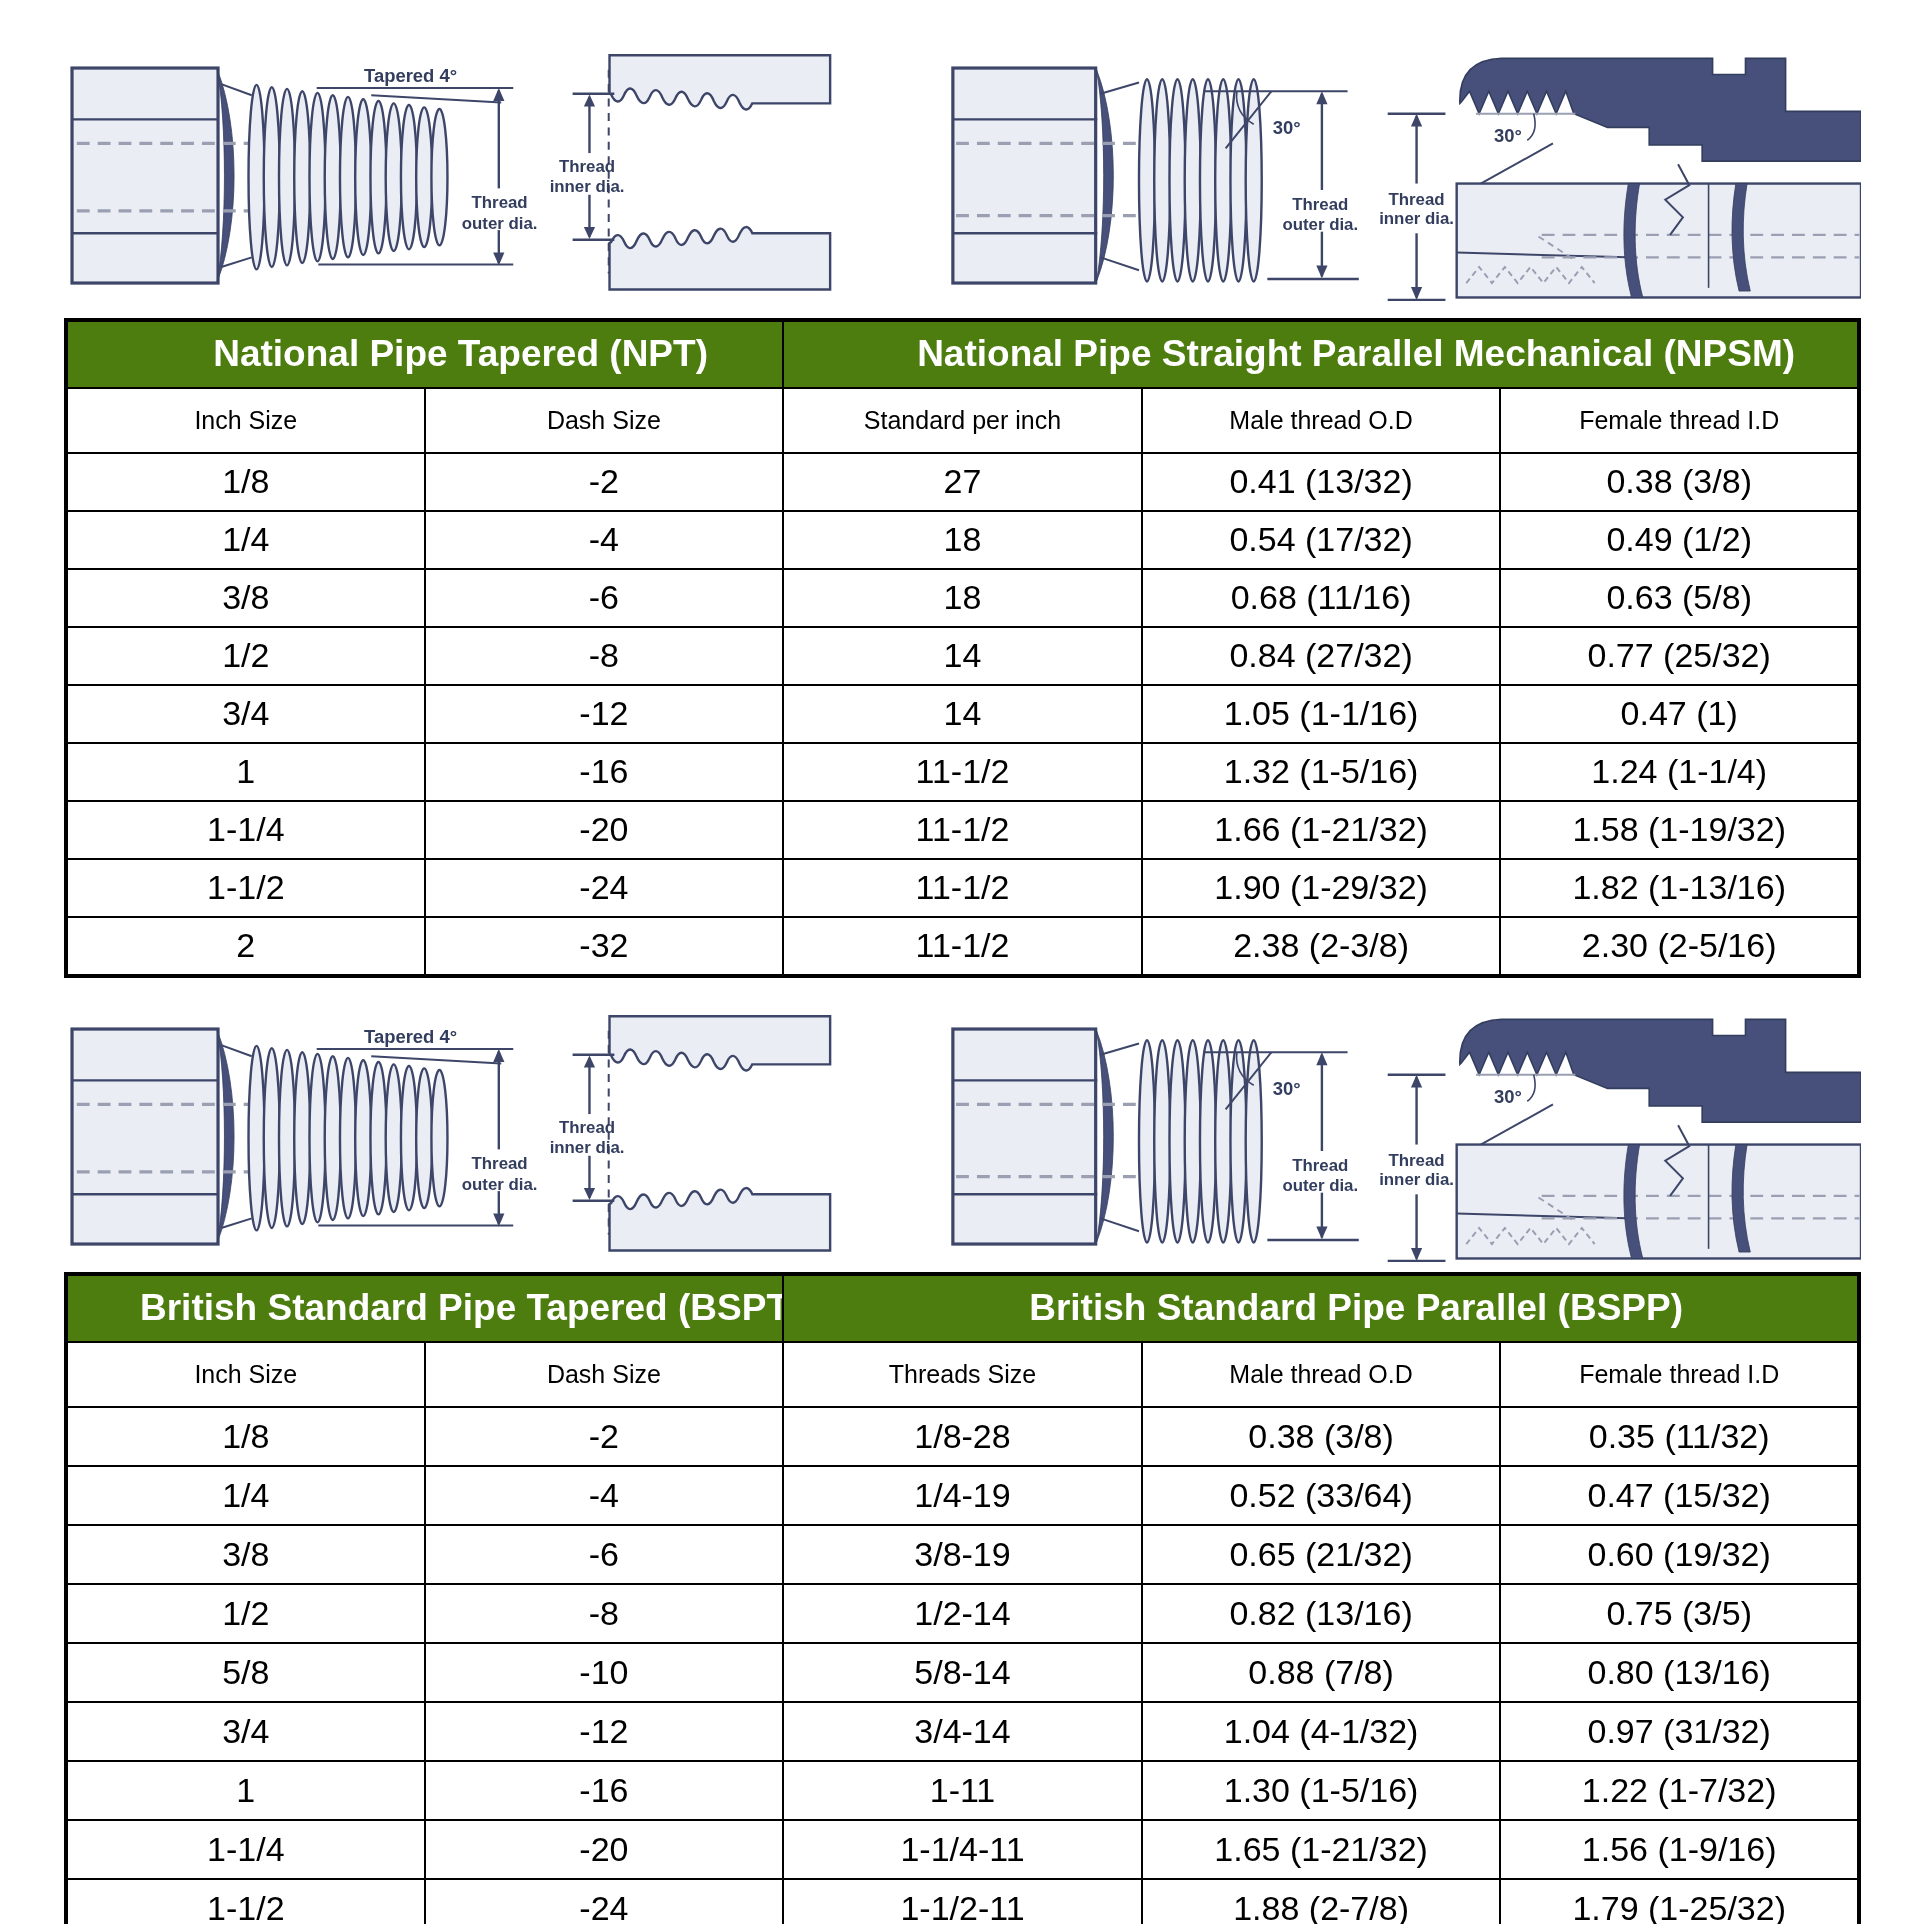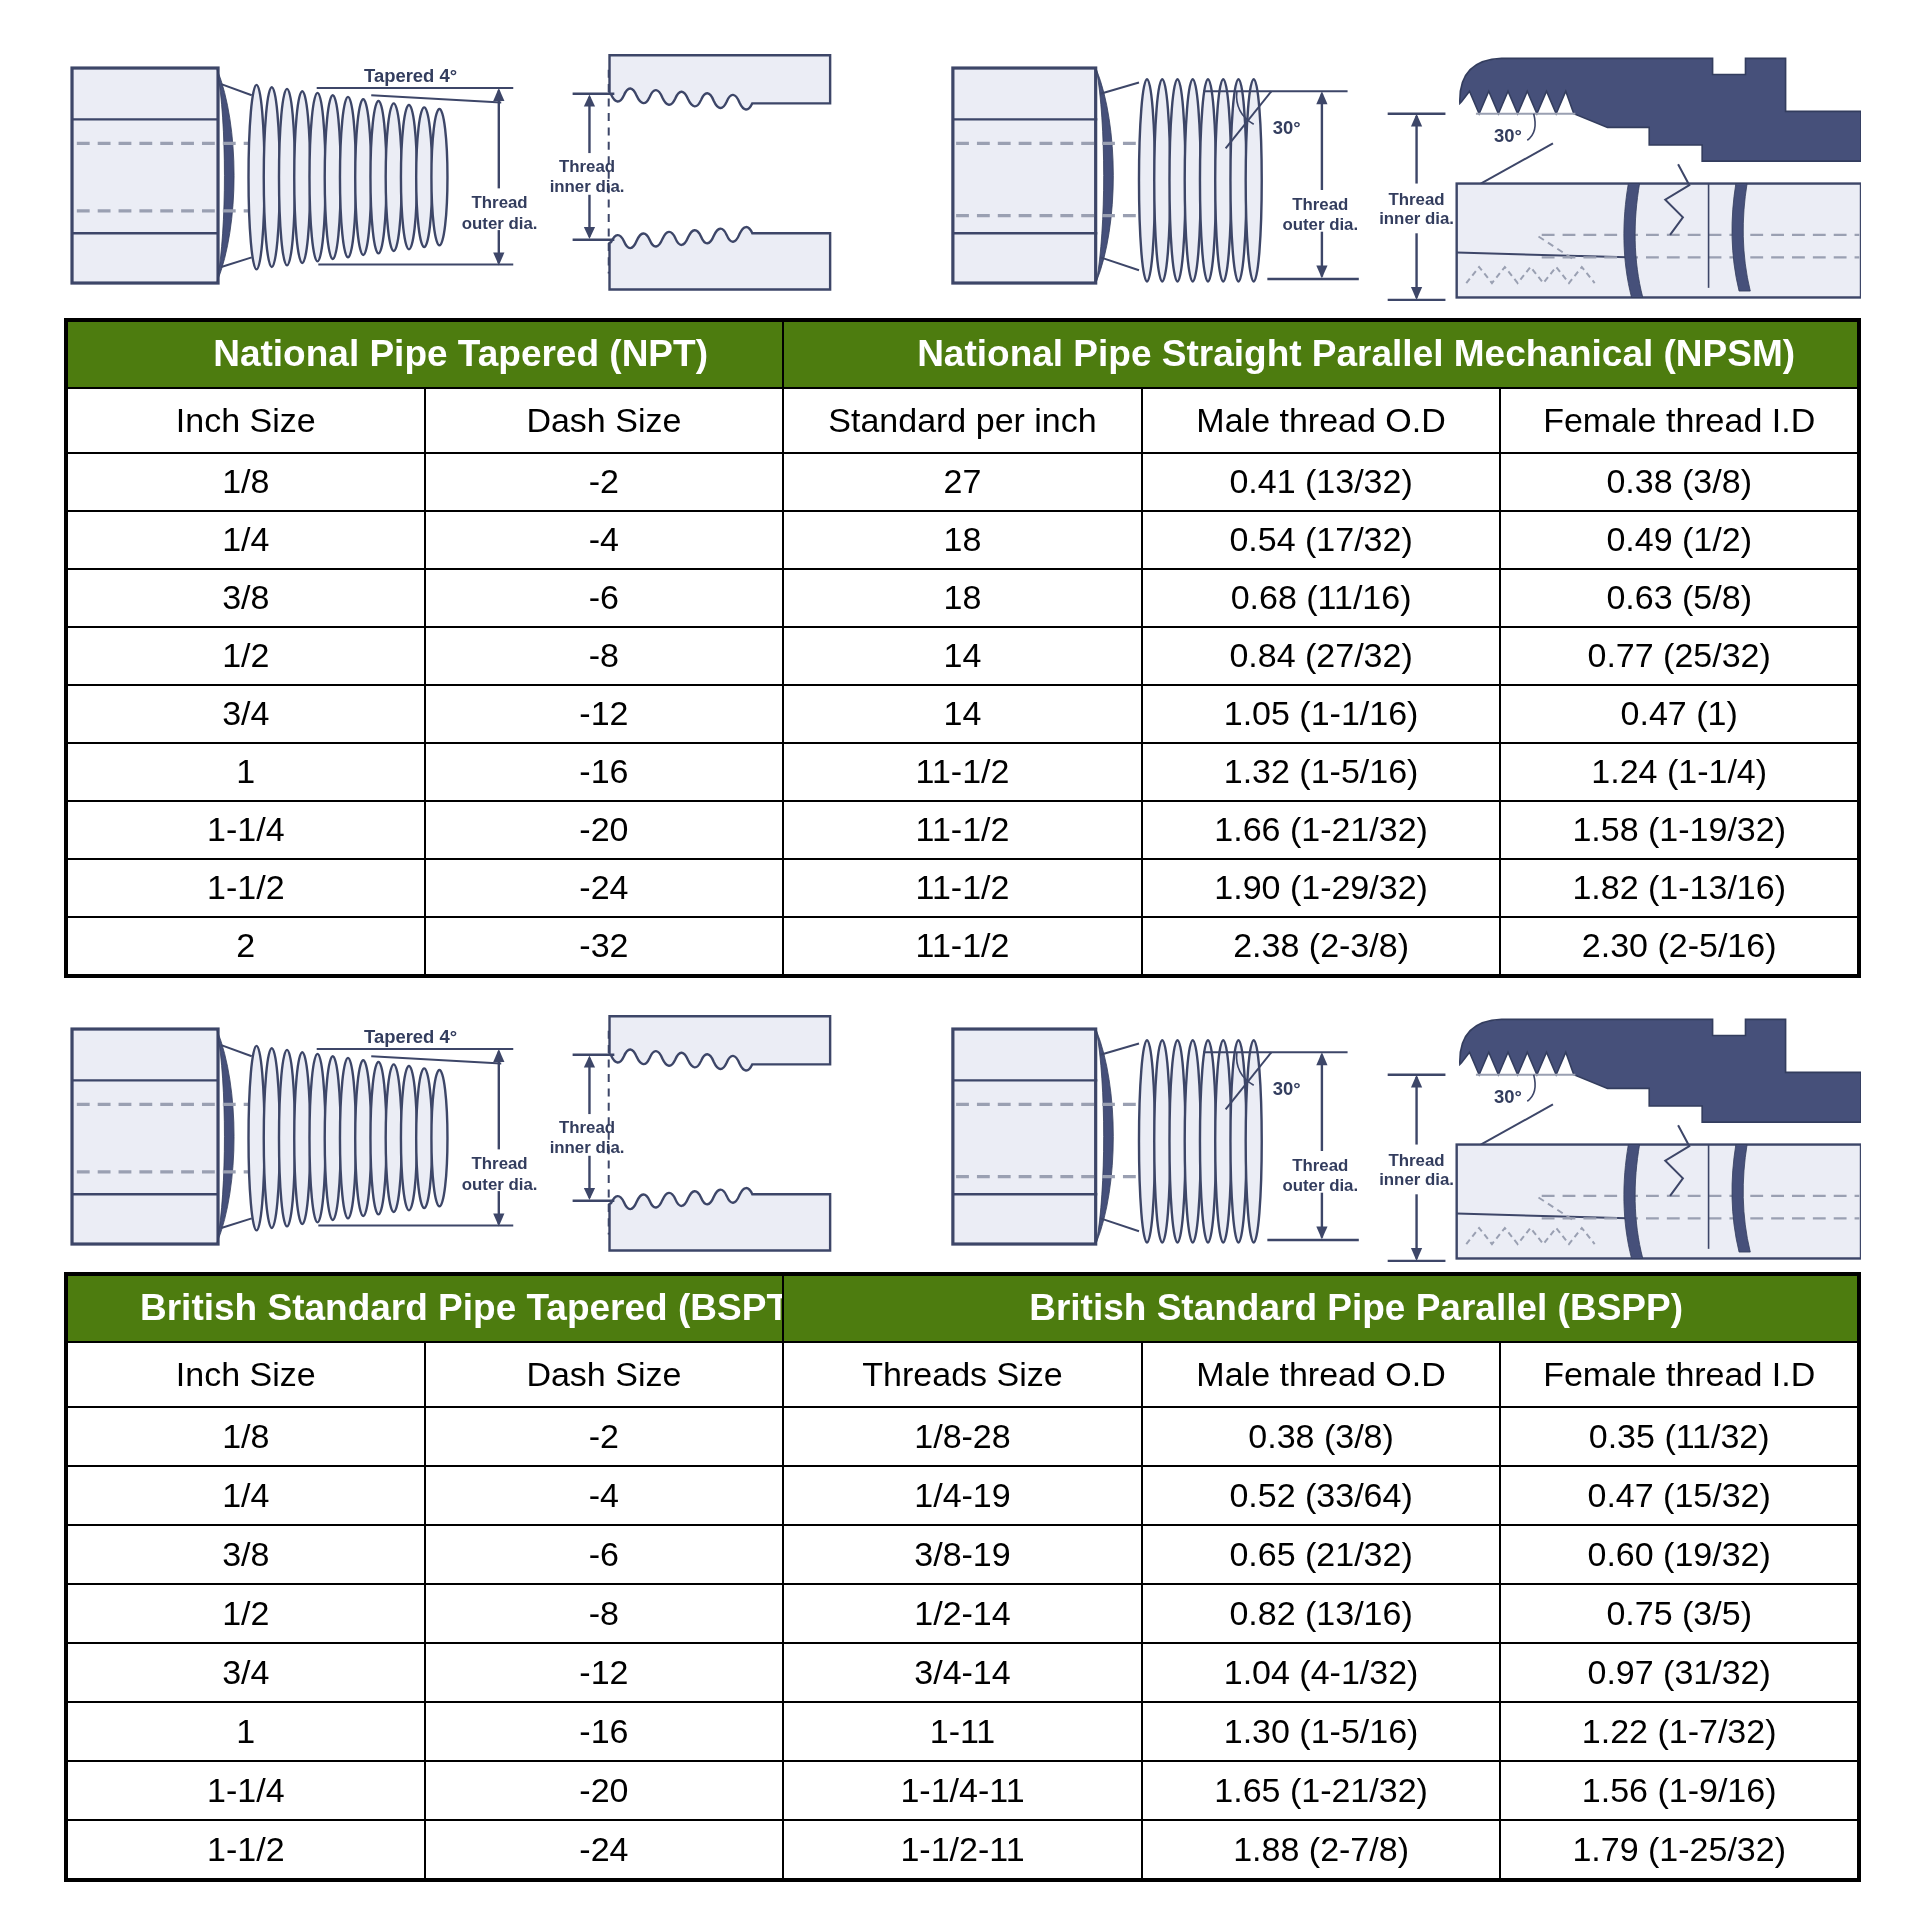--- a/index.html
+++ b/index.html
@@ -17,21 +17,21 @@
   table.spec.t2{margin-top:6.4px;}
   svg.fittings.second{margin-top:6.4px;}
   .spec th,.spec td{
     border:2.4px solid #000;text-align:center;vertical-align:middle;
     color:#000;overflow:hidden;white-space:nowrap;
   }
   .spec thead tr.group th{
     background:#4d7c0f;color:#fff;font-weight:bold;font-size:37px;height:63px;
     border-color:#000;padding-left:72px;
   }
-  .spec thead tr.cols th{font-weight:400;font-size:34px;height:61px;}
+  .spec thead tr.cols th{font-weight:400;font-size:25px;height:61px;}
   .spec td{font-size:34px;}
   .t1 td{height:54px;}
   .t2 td{height:55px;}
   
   .ln{stroke:#3d4668;fill:none;}
   .lt{fill:#ebedf5;stroke:#3d4668;}
   .nv{fill:#46507a;stroke:#333d5e;}
   .gray{stroke:#9aa0b2;fill:none;}
   .dlabel{font-family:"Liberation Sans",sans-serif;font-size:21px;font-weight:bold;fill:#333d5e;}
   .dlabel-lg{font-family:"Liberation Sans",sans-serif;font-size:23px;font-weight:bold;fill:#333d5e;}
@@ -303,20 +303,27 @@
           <td>0.60 (19/32)</td>
         </tr>
         <tr>
           <td>1/2</td>
           <td>-8</td>
           <td>1/2-14</td>
           <td>0.82 (13/16)</td>
           <td>0.75 (3/5)</td>
         </tr>
         <tr>
+          <td>5/8</td>
+          <td>-10</td>
+          <td>5/8-14</td>
+          <td>0.88 (7/8)</td>
+          <td>0.80 (13/16)</td>
+        </tr>
+        <tr>
           <td>3/4</td>
           <td>-12</td>
           <td>3/4-14</td>
           <td>1.04 (4-1/32)</td>
           <td>0.97 (31/32)</td>
         </tr>
         <tr>
           <td>1</td>
           <td>-16</td>
           <td>1-11</td>

